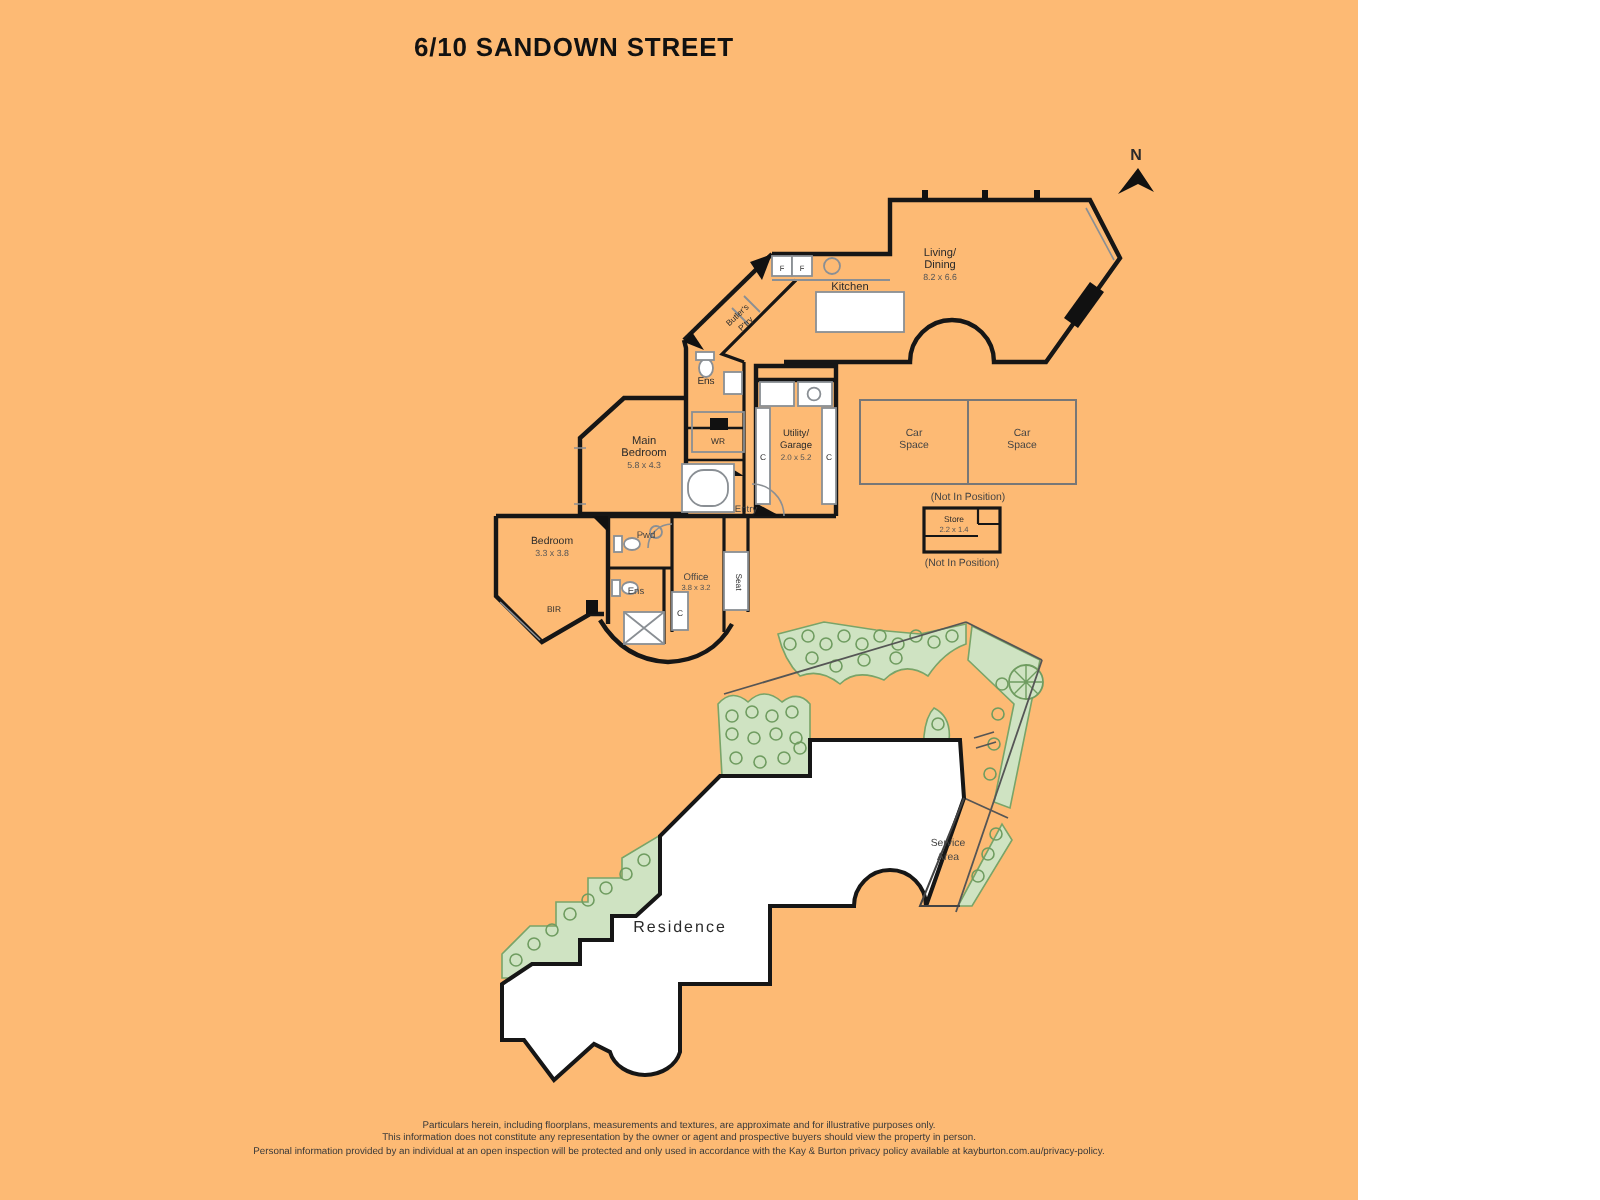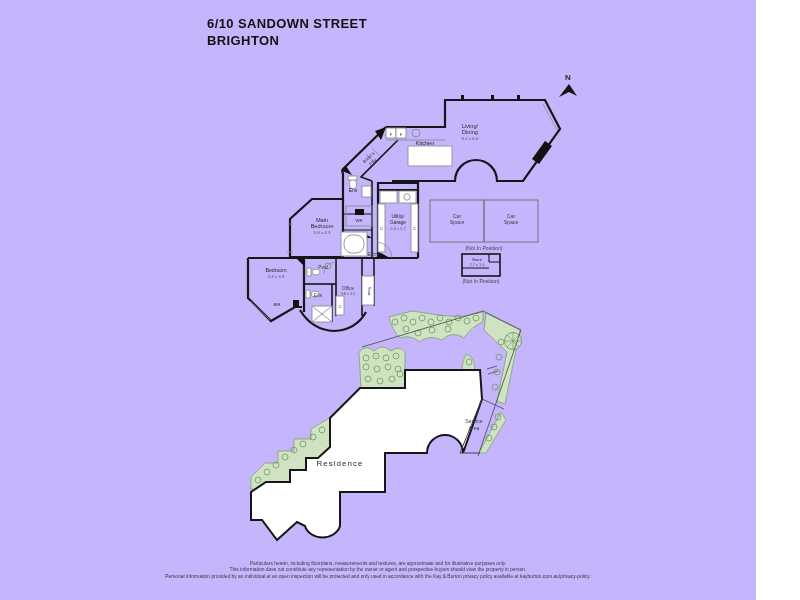--- a/index.html
+++ b/index.html
@@ -1,36 +1,35 @@
 <!DOCTYPE html>
 <html><head>
 <meta charset="utf-8">
 <style>
   html,body{margin:0;padding:0;background:#fff;width:800px;height:600px;overflow:hidden;
     font-family:"Liberation Sans",sans-serif;}
-  .page{position:relative;width:756px;height:600px;background:#c4b5fd;}
+  .page{position:relative;width:679px;height:600px;background:#fdba74;}
   .title{position:absolute;left:207px;top:16px;font-weight:bold;font-size:13px;line-height:1.3;
     letter-spacing:.4px;color:#111;}
   .plan-svg{position:absolute;left:0;top:0;}
   .footer{position:absolute;left:0;right:0;top:561px;text-align:center;color:#3a3a3a;
     font-size:4.9px;line-height:1.28;}
   svg text{fill:#2b2b2b;}
   .room-label{font-size:5.6px;}
   .dim-label{font-size:4.4px;fill:#555;}
   .tiny-label{font-size:4.2px;}
   .cap-label{font-size:5.2px;fill:#444;}
 </style>
 </head>
 <body>
 
 <div class="page">
 
   <div class="title">
     <div>6/10 SANDOWN STREET</div>
-    <div>BRIGHTON</div>
   </div>
 
   <svg class="plan-svg" width="800" height="600" viewBox="0 0 800 600">
 
     <g fill="#cfe3c2" stroke="#79a468" stroke-width="0.8">
       <path d="M389,317 L412,311 L438,315 L460,317 L483,312 L483,322
         Q472,326 464,338 Q452,330 442,340 Q428,334 420,342 Q410,334 400,338 Q392,330 389,317 Z"></path>
       <path d="M359,352 Q366,344 374,351 Q382,343 391,351 Q399,345 405,352
         L405,388 L361,388 Z"></path>
       <path d="M486,313 L520,330 L505,404 L497,401 L507,352 L484,330 Z"></path>

